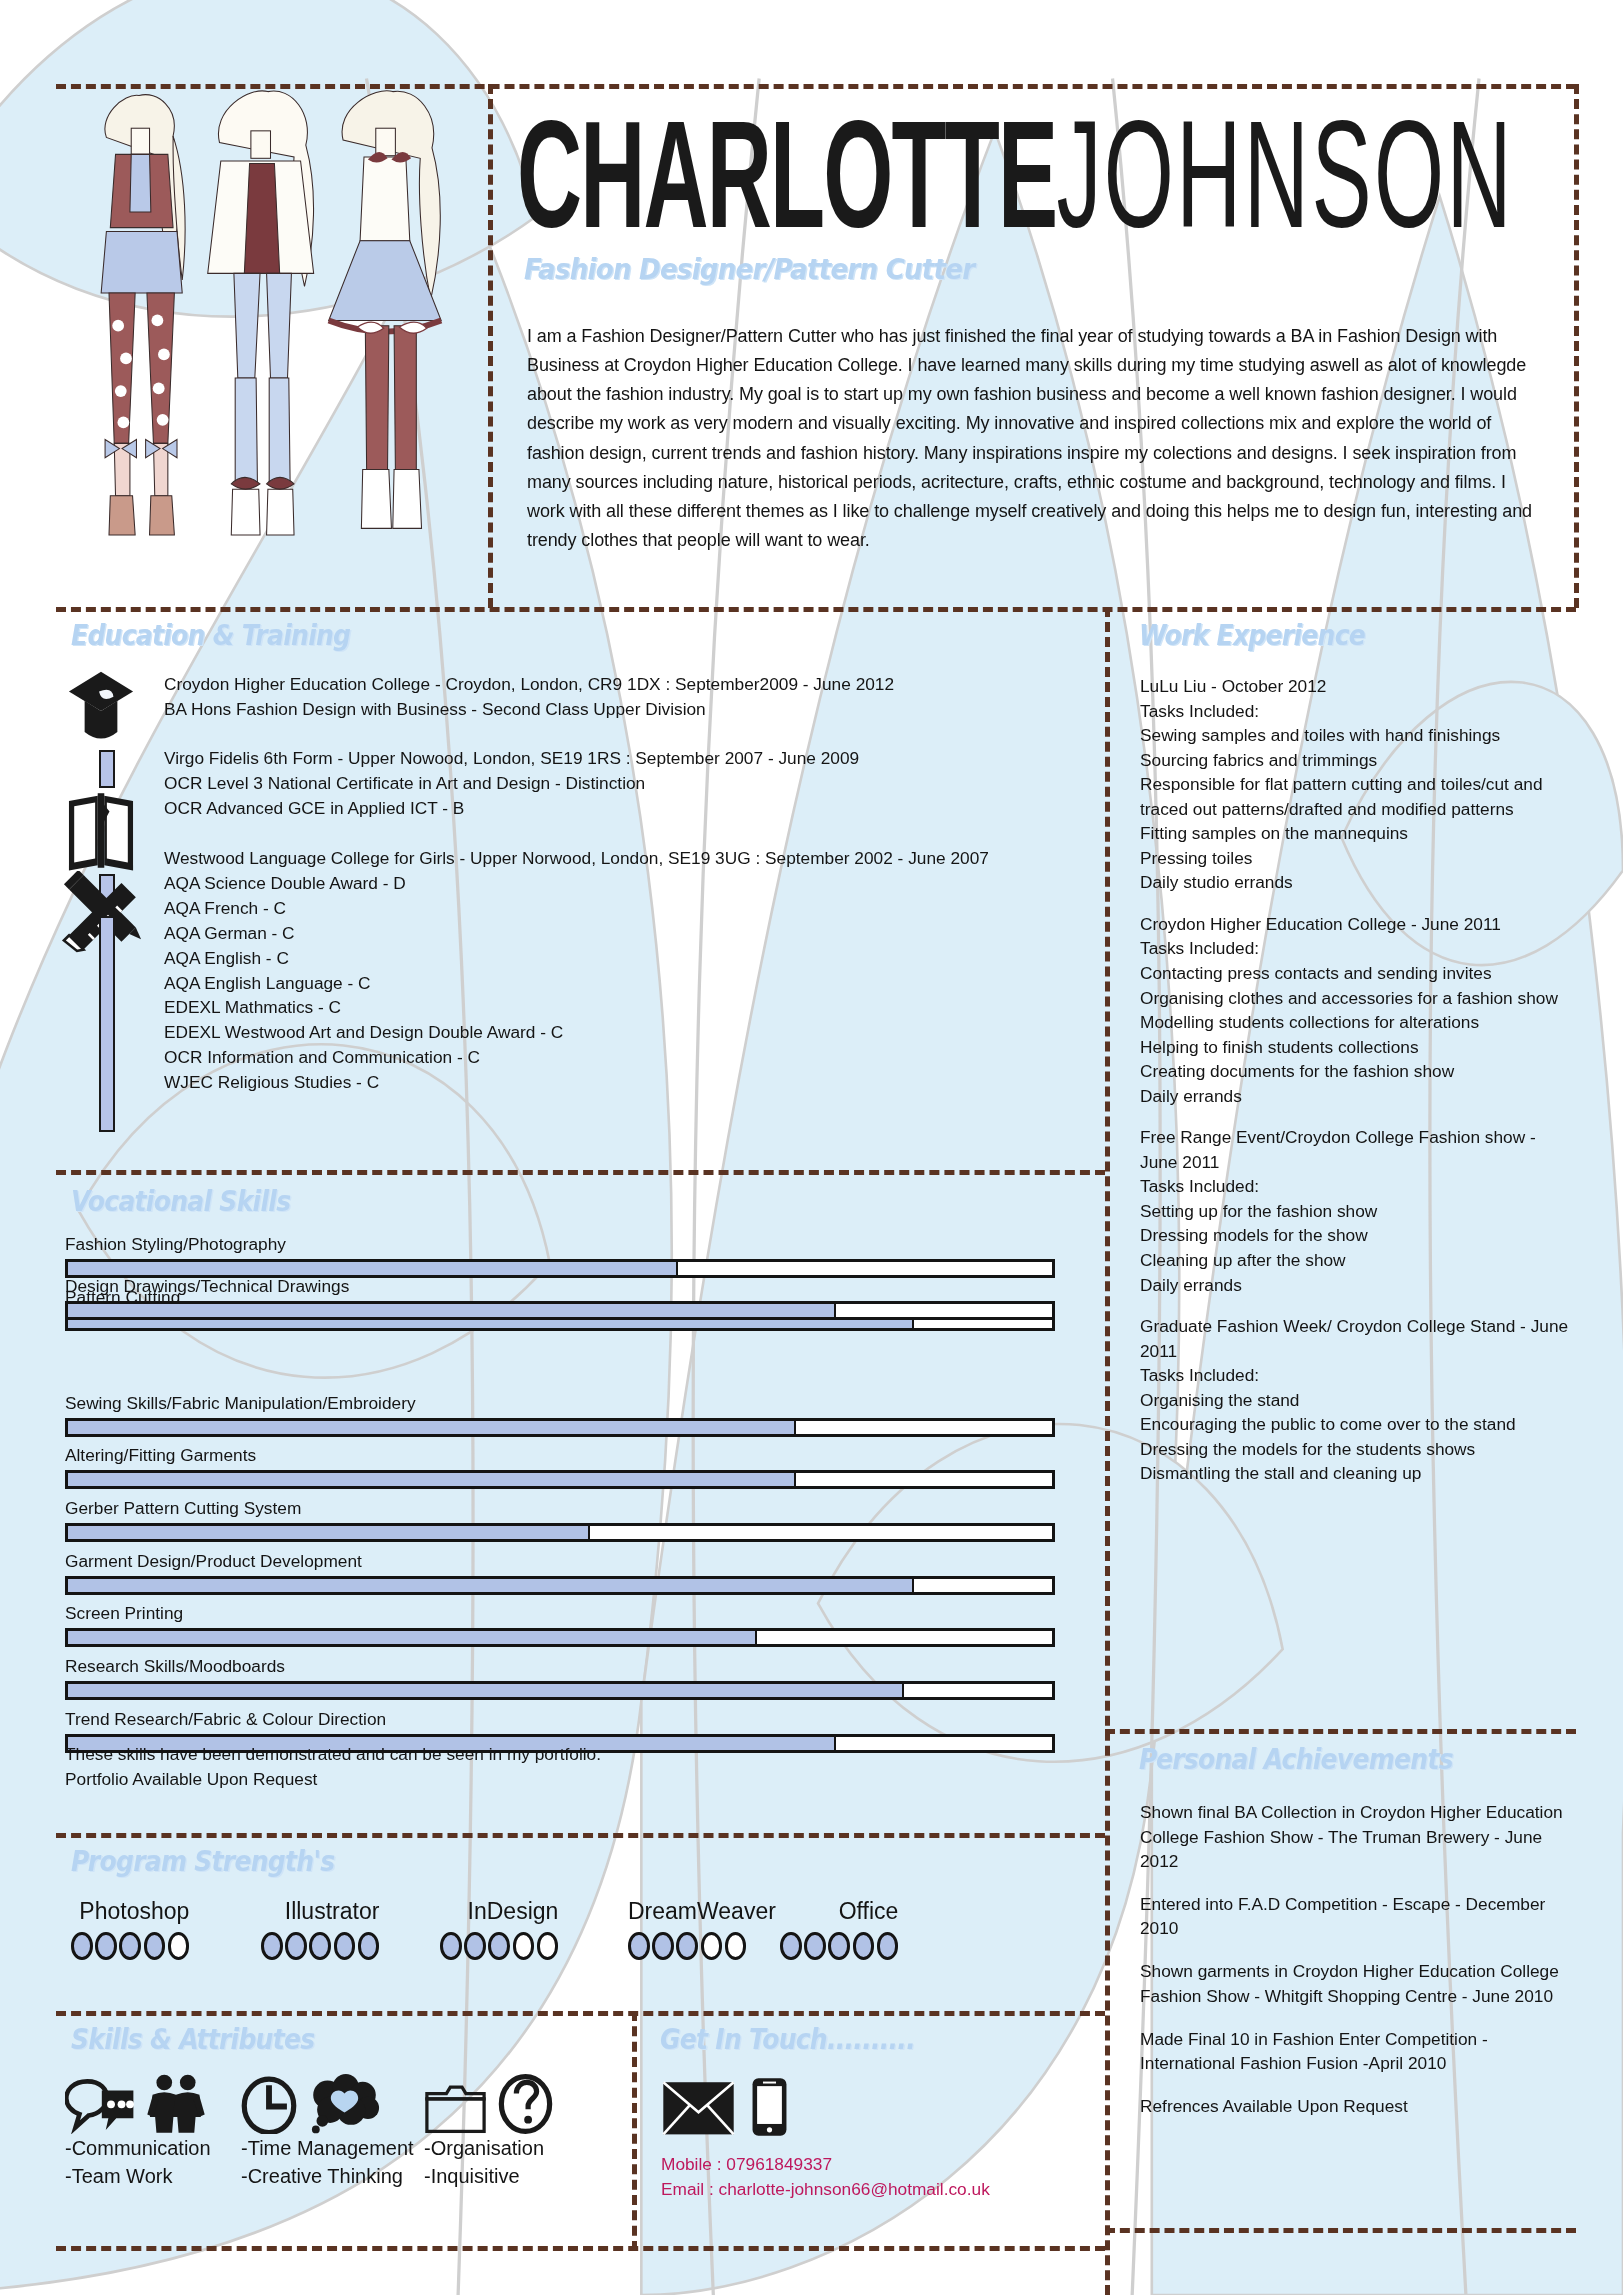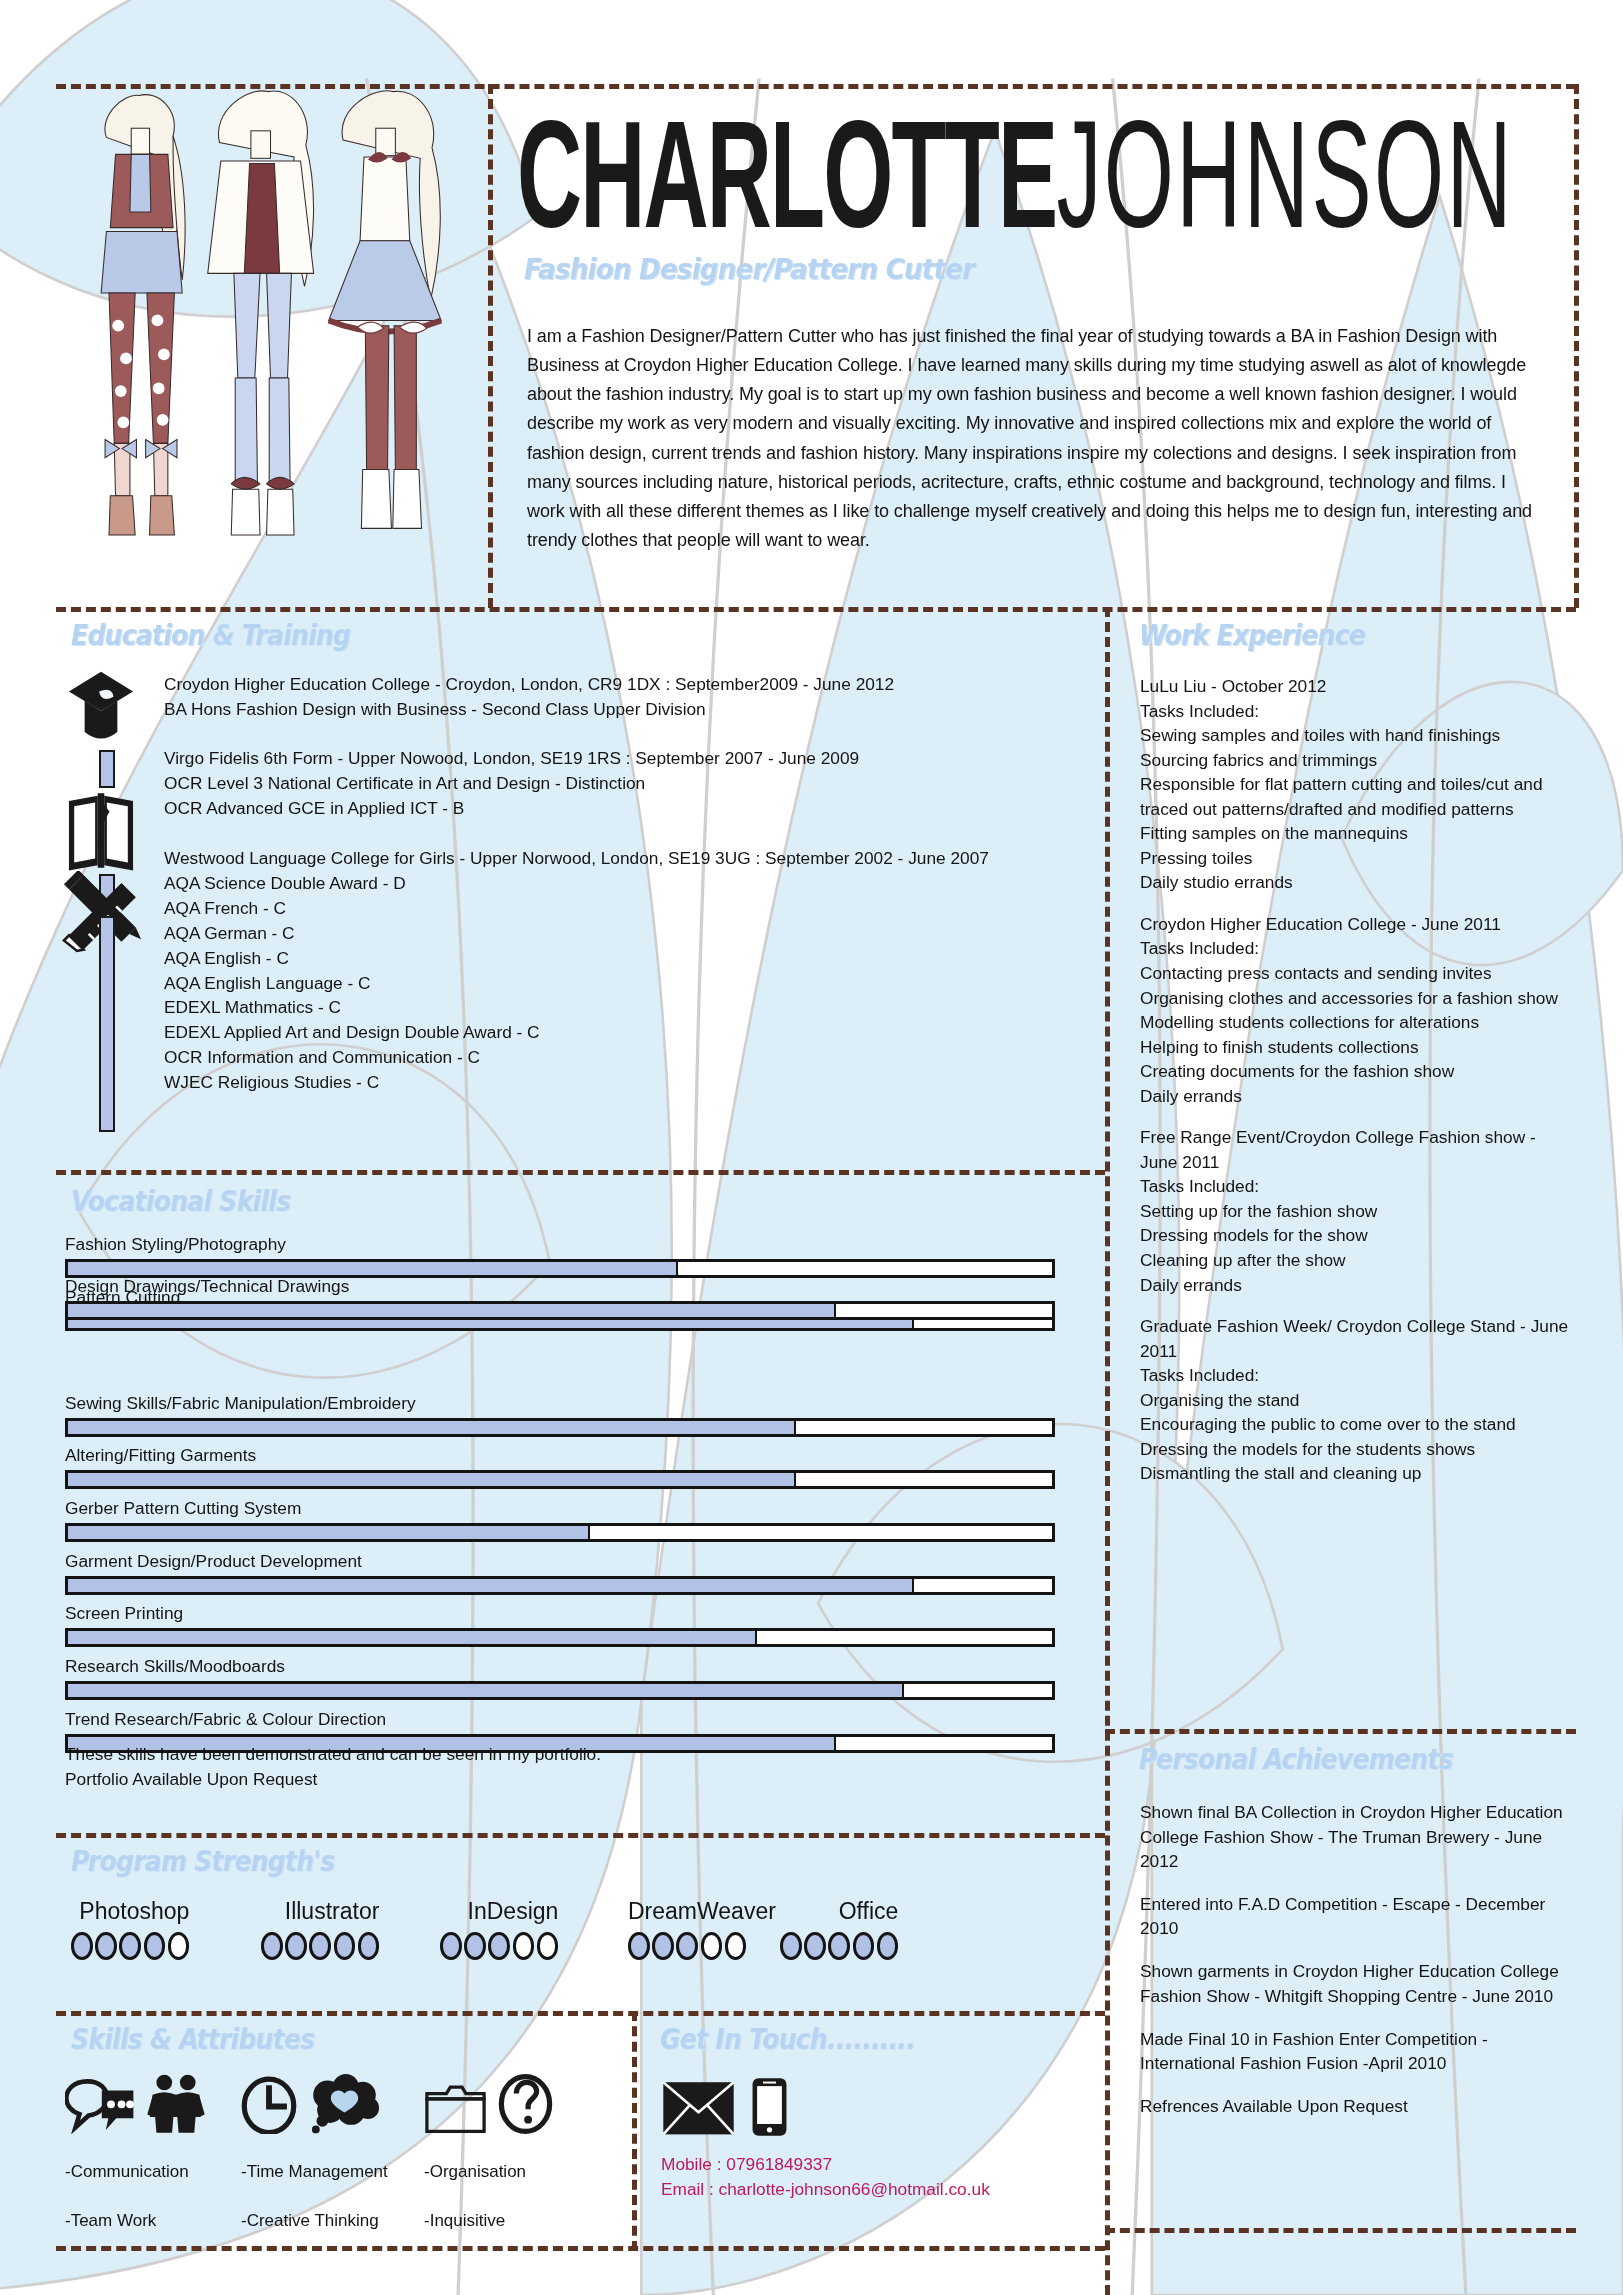--- a/index.html
+++ b/index.html
@@ -96,21 +96,21 @@
   .dot {
     width:21.6px; height:27.5px; border-radius:50%;
     border:3.3px solid #141414; background:#ffffff;
   }
   .dot.on { background:#b1c2e6; }
 
   
   #attr-title { position:absolute; left:71px; top:2023px; font-size:25px; }
   .attr-col { position:absolute; top:2074px; }
   .attr-icons { display:flex; align-items:flex-end; gap:10.5px; height:60px; }
-  .attr-text { margin-top:26px; font-size:17px; line-height:1.36; color:#141414; white-space:nowrap; }
+  .attr-text { margin-top:1px; font-size:20px; line-height:1.36; color:#141414; white-space:nowrap; }
 
   
   #touch-title { position:absolute; left:660px; top:2023px; font-size:25px; }
   #touch-icons { position:absolute; left:662px; top:2078px; display:flex; align-items:flex-end; gap:15.7px; height:59px;}
   #touch-text  { position:absolute; left:661px; top:2152px; font-size:17.3px; line-height:1.42; color:#be185d; }
 
   
   #work-title { position:absolute; left:1139px; top:619px; font-size:25px; }
   #work-body  { position:absolute; left:1140px; top:674px; width:432px; font-size:17.3px; line-height:1.42; color:#141414; }
   .blk { margin-bottom:17px; }
@@ -286,21 +286,21 @@
   </div>
 
   <div class="edu-block" style="left:164px; top:846px; width:877px;">
     <div class="edu-wrap">Westwood Language College for Girls - Upper Norwood, London, SE19 3UG : September 2002 - June 2007</div>
     <div class="edu-wrap">AQA Science Double Award - D</div>
     <div class="edu-wrap">AQA French - C</div>
     <div class="edu-wrap">AQA German - C</div>
     <div class="edu-wrap">AQA English - C</div>
     <div class="edu-wrap">AQA English Language - C</div>
     <div class="edu-wrap">EDEXL Mathmatics - C</div>
-    <div class="edu-wrap">EDEXL Applied Art and Design Double Award - C</div>
+    <div class="edu-wrap">EDEXL Westwood Art and Design Double Award - C</div>
     <div class="edu-wrap">OCR Information and Communication - C</div>
     <div class="edu-wrap">WJEC Religious Studies - C</div>
   </div>
 
   <div id="voc-title" class="sec-title">Vocational Skills</div>
   <div id="skills-holder">
       <div class="skill" style="top: 1234px;">
         <div class="skill-label">Fashion Styling/Photography</div>
         <div class="skill-track">
           <div class="skill-fill" style="width: 62%;"></div>

